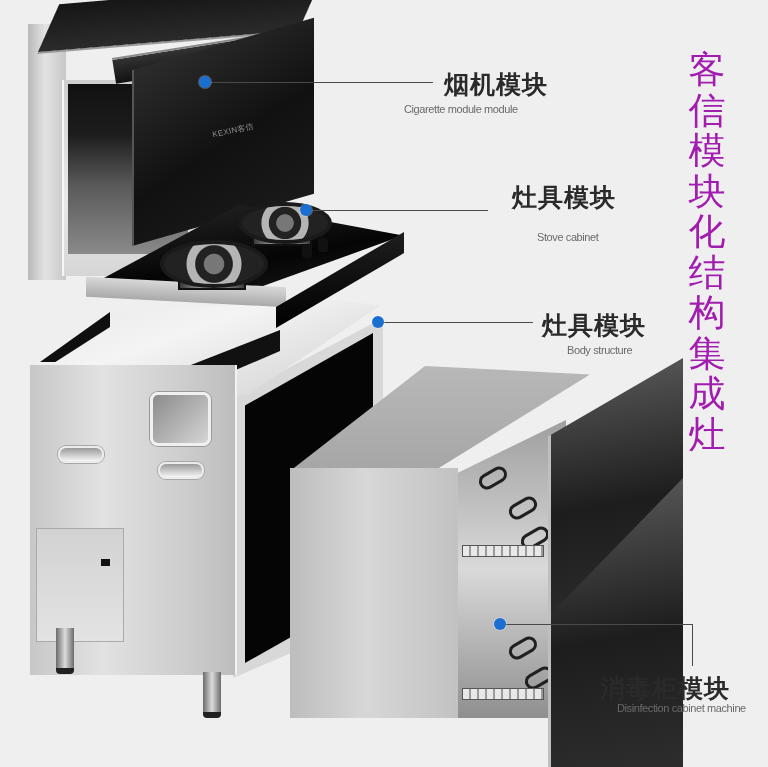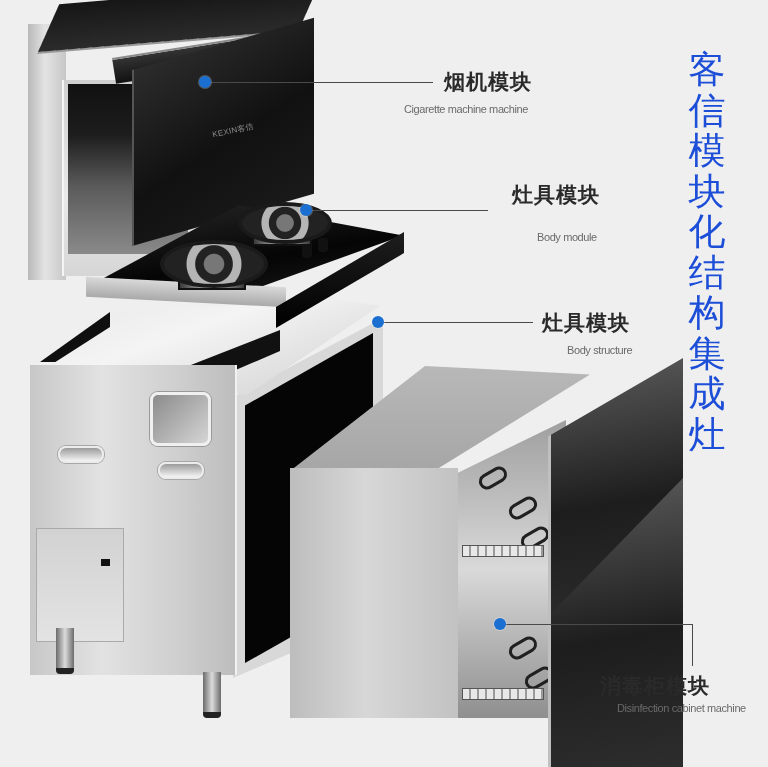--- a/index.html
+++ b/index.html
@@ -173,32 +173,32 @@
 
   
   .dot {
     position: absolute; width: 12px; height: 12px; border-radius: 50%;
     background: #1a6fd1; margin: -6px 0 0 -6px;
     box-shadow: 0 0 0 1px rgba(255,255,255,0.25);
   }
   .cline { position: absolute; height: 1px; background: #4a4a4a; }
   .vline { position: absolute; width: 1px; background: #4a4a4a; }
   .label-cn {
-    position: absolute; font-size: 21px; font-weight: bold; color: #2a2a2a;
+    position: absolute; font-size: 25px; font-weight: bold; color: #2a2a2a;
     letter-spacing: 1px; white-space: nowrap;
   }
   .label-en {
     position: absolute; font-size: 11px; color: #6a6a6a; letter-spacing: -0.4px;
     white-space: nowrap; font-family: "Liberation Sans", sans-serif;
   }
 
   
   .v-title {
     position: absolute; left: 684px; top: 50px; width: 46px;
-    font-size: 37px; line-height: 40.5px; color: #1d4ed8;
+    font-size: 37px; line-height: 40.5px; color: #a21caf;
     text-align: center; word-break: break-all;
     font-family: Liberation Sans, sans-serif;
   }
 </style>
 </head>
 <body>
 
 <div class="stage">
 
   <div>
@@ -252,28 +252,28 @@
     <div class="rail" style="left:462px;top:545px;width:80px;"></div>
     <div class="rail" style="left:462px;top:688px;width:80px;"></div>
     <div class="drawer-door d1"></div>
     <div class="drawer-door d2"></div>
   </div>
 
   <div>
     <div class="cline" style="left:205px;top:82px;width:228px;"></div>
     <div class="dot" style="left:205px;top:82px;"></div>
     <div class="label-cn" style="left:444px;top:68px;">烟机模块</div>
-    <div class="label-en" style="left:404px;top:103px;">Cigarette machine machine</div>
+    <div class="label-en" style="left:404px;top:103px;">Cigarette module module</div>
   </div>
 
   <div>
     <div class="cline" style="left:306px;top:210px;width:182px;"></div>
     <div class="dot" style="left:306px;top:210px;"></div>
     <div class="label-cn" style="left:512px;top:181px;">灶具模块</div>
-    <div class="label-en" style="left:537px;top:231px;">Body module</div>
+    <div class="label-en" style="left:537px;top:231px;">Stove cabinet</div>
   </div>
 
   <div>
     <div class="cline" style="left:378px;top:322px;width:155px;"></div>
     <div class="dot" style="left:378px;top:322px;"></div>
     <div class="label-cn" style="left:542px;top:309px;">灶具模块</div>
     <div class="label-en" style="left:567px;top:344px;">Body structure</div>
   </div>
 
   <div>

